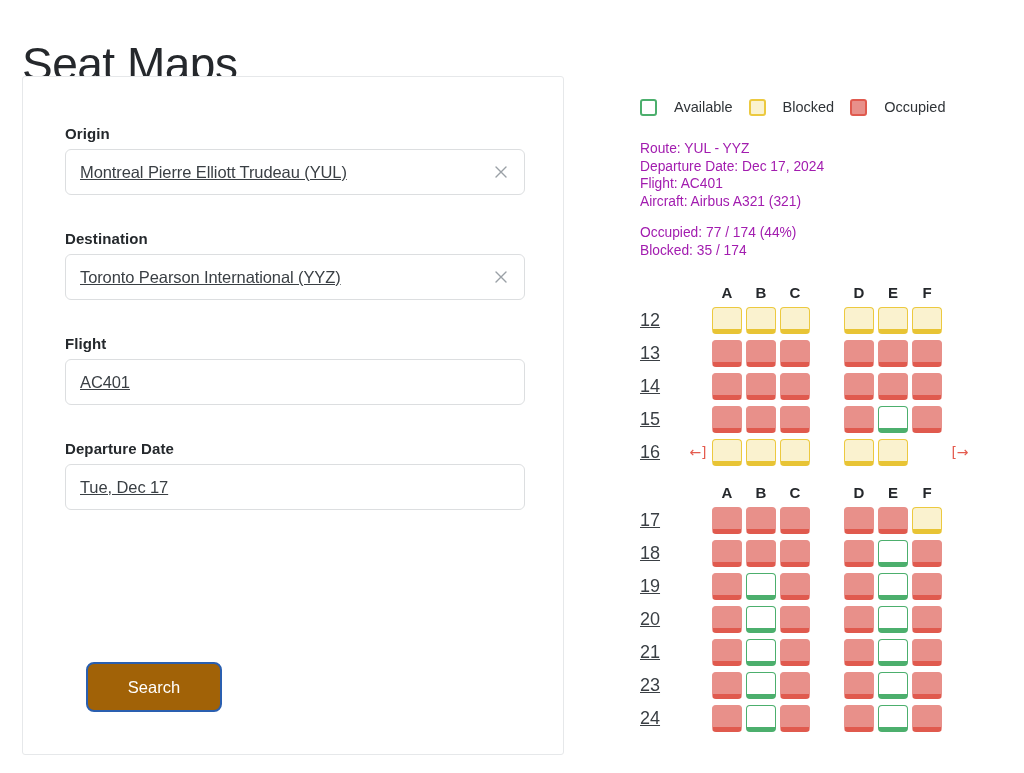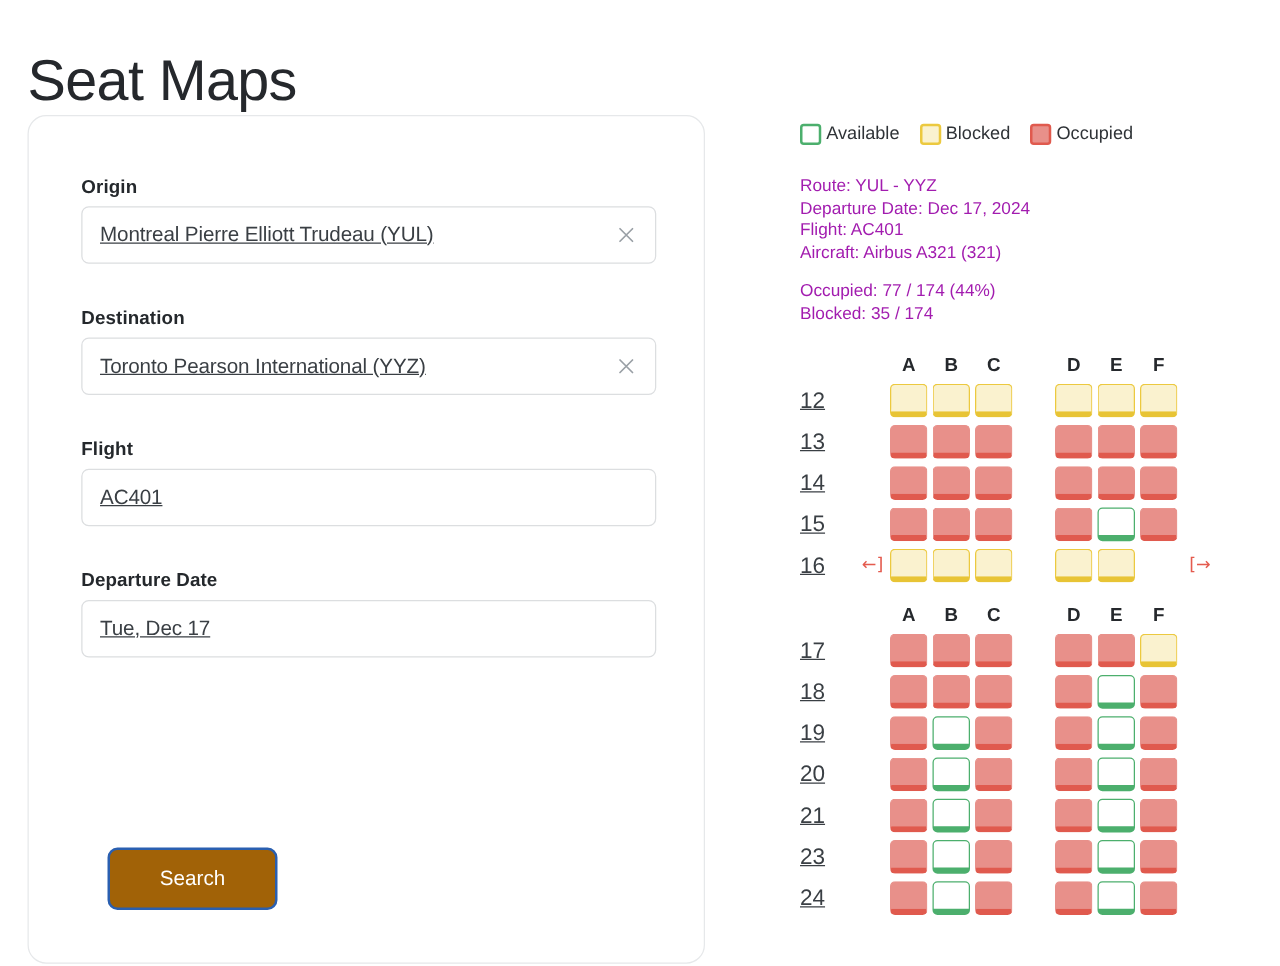--- a/index.html
+++ b/index.html
@@ -26,25 +26,25 @@
     font-weight: 400;
     letter-spacing: -0.5px;
     color: #25282c;
     line-height: 1.2;
     white-space: nowrap;
   }
 
   
   #search-card {
     position: absolute;
-    left: 22px; top: 92px;
+    left: 22px; top: 76px;
     width: 542px; height: 679px;
     background: #ffffff;
     border: 1px solid #e6e8ea;
-    border-radius: 15px;
+    border-radius: 3px;
   }
   .field-group { position: absolute; left: 42px; width: 460px; }
   .field-label {
     font-size: 15px;
     font-weight: bold;
     color: #24282c;
     margin-bottom: 7px;
     display: block;
     letter-spacing: 0.1px;
   }
@@ -109,21 +109,21 @@
     left: 640px; top: 96px;
     width: 380px;
   }
 
   #legend {
     display: flex;
     align-items: center;
     gap: 10px;
     height: 22px;
   }
-  .legend-item { display: flex; align-items: center; gap: 4px; margin-right: 6px; }
+  .legend-item { display: flex; align-items: center; gap: 17px; margin-right: 6px; }
   .legend-swatch {
     width: 17px; height: 17px;
     border-radius: 3px;
     border: 2px solid #000;
     background: #fff;
     flex: 0 0 auto;
   }
   .legend-label { font-size: 14.5px; color: #2f3337; white-space: nowrap; }
 
   #flight-info {

